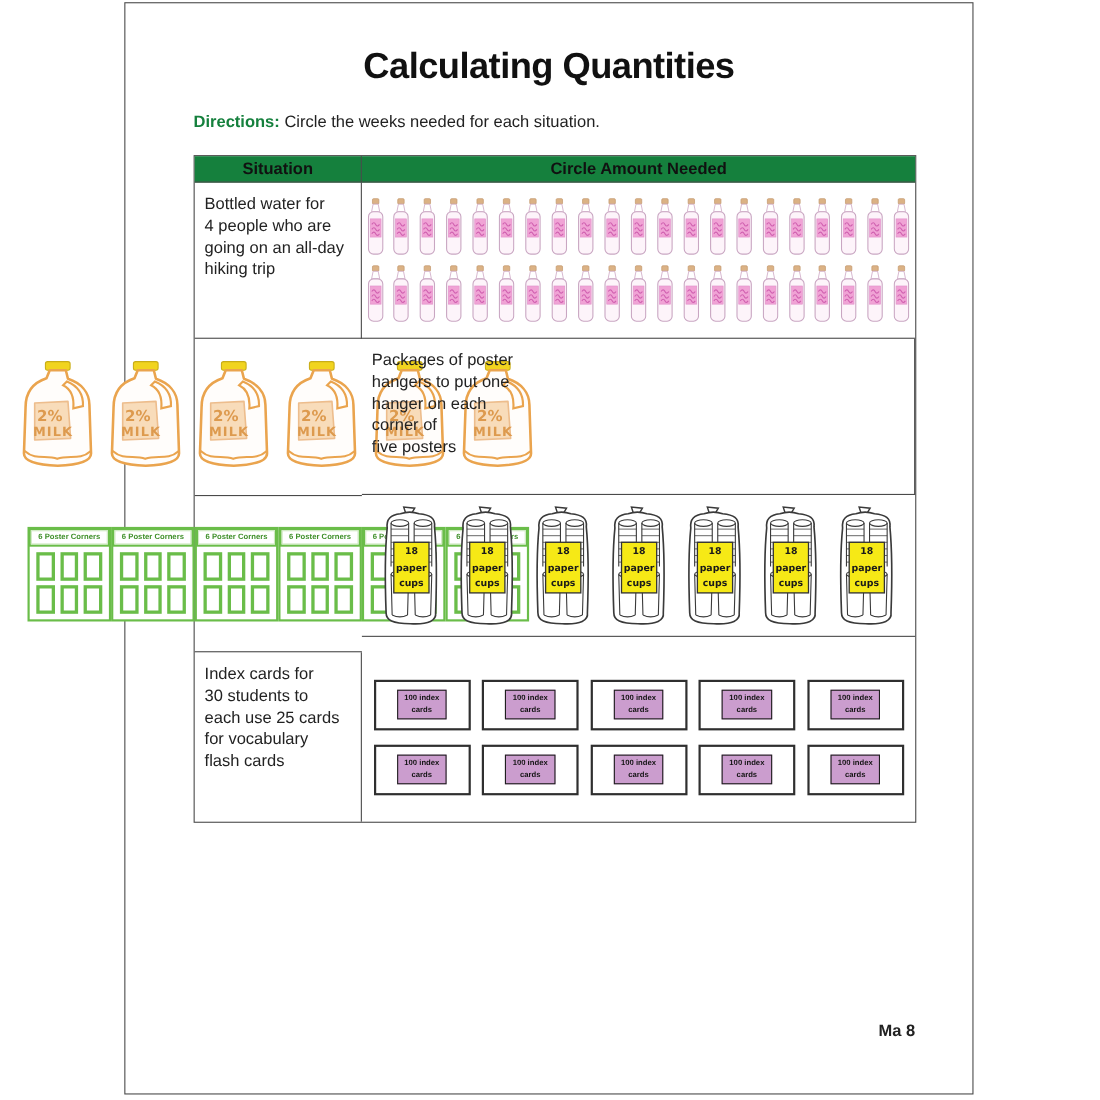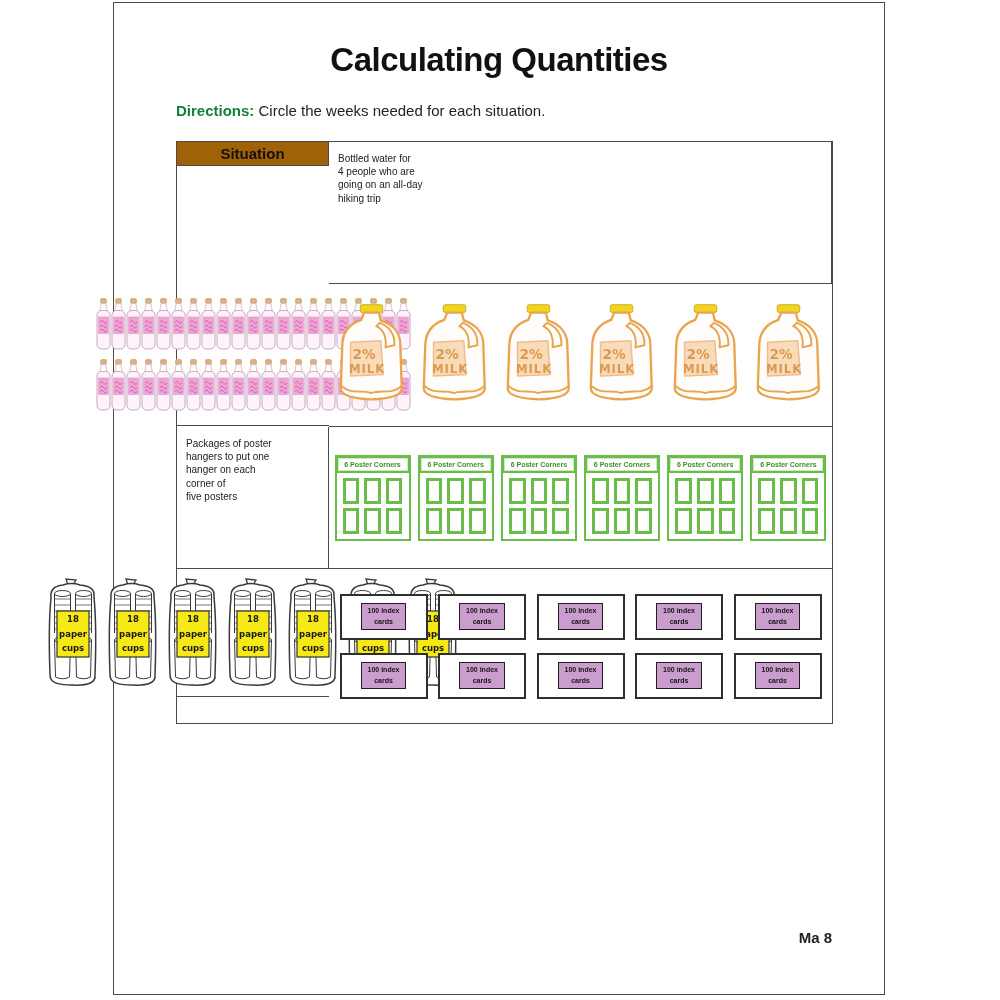--- a/index.html
+++ b/index.html
@@ -8,22 +8,22 @@
   .title{position:absolute;top:38px;left:0;right:0;text-align:center;font-size:33px;font-weight:bold;color:#111;letter-spacing:-0.5px;}
   .directions{position:absolute;top:99px;left:62px;font-size:15px;color:#222;}
   .directions b{color:#15803d;}
   .footer{position:absolute;top:926px;right:52px;font-size:15px;font-weight:bold;color:#222;margin-left:46px;}
 
   .wtable{position:absolute;left:62px;top:138px;display:grid;grid-template-columns:152px 503px;border:1.5px solid #4a4a4a;background:#fff;}
   .cell{box-sizing:border-box;border-right:1px solid #4a4a4a;border-bottom:1px solid #4a4a4a;}
   .lastcol{border-right:none;}
   .lastrow{border-bottom:none;}
   .h0{height:24px}.h1{height:142px}.h2{height:143px}.h3{height:142px}.h4{height:128px}.h5{height:154px}
-  .hdr{display:flex;align-items:center;justify-content:center;background:#a16207;font-weight:bold;font-size:15px;color:#111;}
-  .sit{padding:10px 6px 0 9px;font-size:10px;line-height:1.32;color:#222;white-space:pre-line;}
+  .hdr{display:flex;align-items:center;justify-content:center;background:#15803d;font-weight:bold;font-size:15px;color:#111;}
+  .sit{padding:10px 6px 0 9px;font-size:15px;line-height:1.32;color:#222;white-space:pre-line;}
   .amt{display:flex;align-items:center;justify-content:center;}
 
   .bottles-wrap{display:flex;flex-direction:column;gap:9px;width:494px;}
   .bottle-row{display:flex;justify-content:space-between;}
 
   .milk-row{display:flex;justify-content:space-between;width:498px;}
   svg text{font-family:"DejaVu Sans",sans-serif;}
   .milk-t1{font-size:14px;font-weight:bold;fill:#dd9a4e;text-anchor:middle;}
   .milk-t2{font-size:12px;font-weight:bold;fill:#dd9a4e;text-anchor:middle;letter-spacing:1px;}
 
@@ -47,20 +47,21 @@
 <div class="page">
   <div class="title">Calculating Quantities</div>
   <div class="directions">
     <b>Directions:</b>
     <span>Circle the weeks needed for each situation.</span>
   </div>
 
   <div class="wtable">
 
     <div class="cell h0 hdr">Situation</div>
+    <div class="cell h0 hdr lastcol">Circle Amount Needed</div>
 
     <div class="cell h1 sit">Bottled water for
 4 people who are
 going on an all-day
 hiking trip</div>
     <div class="cell h1 amt lastcol">
       <div class="bottles-wrap">
         <div class="bottle-row">
   <svg class="bottle" width="15" height="52" viewBox="0 0 15 52">
     <rect x="4.6" y="0.6" width="5.8" height="5" rx="1" fill="#dbb285" stroke="#c69c73" stroke-width="0.7"></rect>
@@ -677,20 +678,25 @@
     <ellipse cx="40.5" cy="62" rx="8" ry="2.8" fill="#fff" stroke="#3a3a3a" stroke-width="1"></ellipse>
     <path d="M32.5,62 L33.5,99 M48.5,62 L47.5,99 M33.5,99 q7,3.5 14,0" fill="none" stroke="#3a3a3a" stroke-width="1"></path>
     <rect x="14" y="33" width="32" height="46" fill="#f6e916" stroke="#333" stroke-width="1.2"></rect>
     <text x="30" y="44" class="cups-t">18</text>
     <text x="30" y="59" class="cups-t">paper</text>
     <text x="30" y="73" class="cups-t">cups</text>
   </svg>
 </div>
     </div>
 
+    <div class="cell h5 sit lastrow">Index cards for
+30 students to
+each use 25 cards
+for vocabulary
+flash cards</div>
     <div class="cell h5 amt lastcol lastrow">
       <div class="index-wrap">
         <div class="index-row">
   <div class="index-box">
     <div class="index-label">
       <div>100 index</div>
       <div>cards</div>
     </div>
   </div>
 

